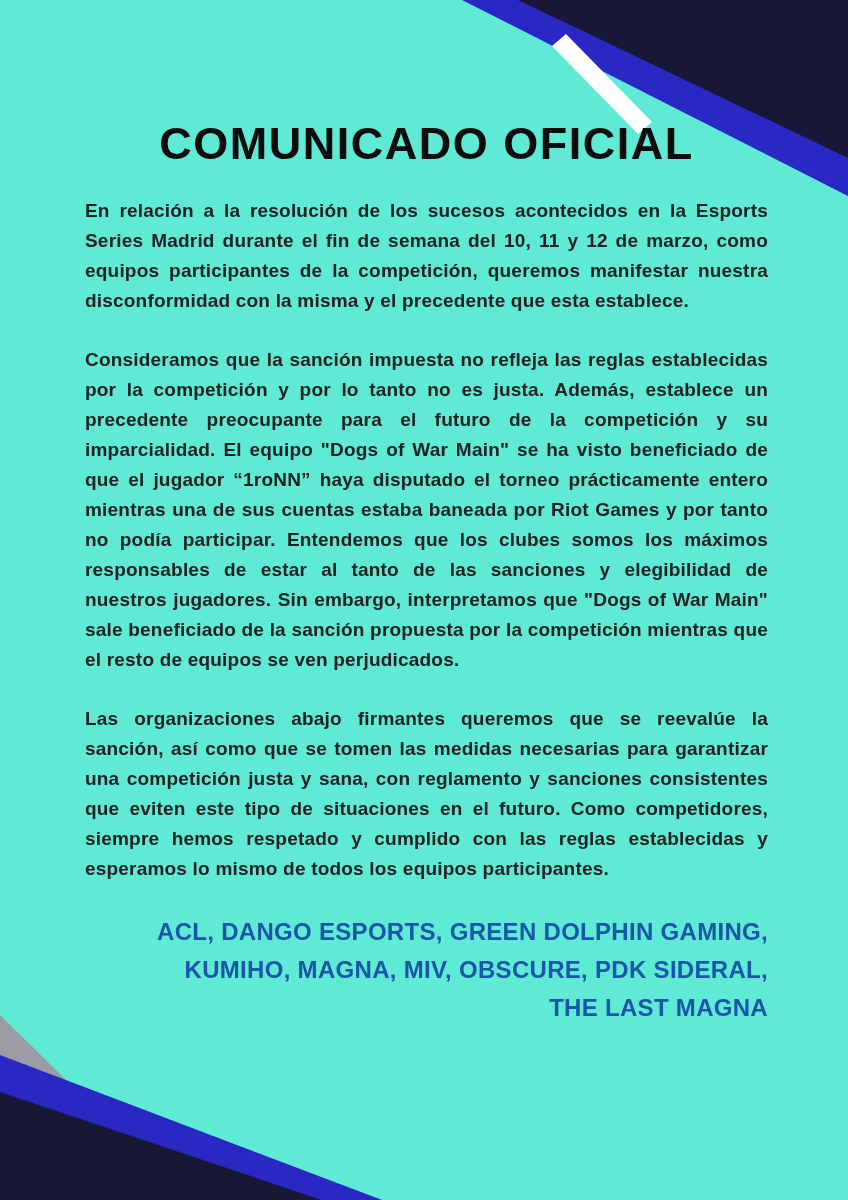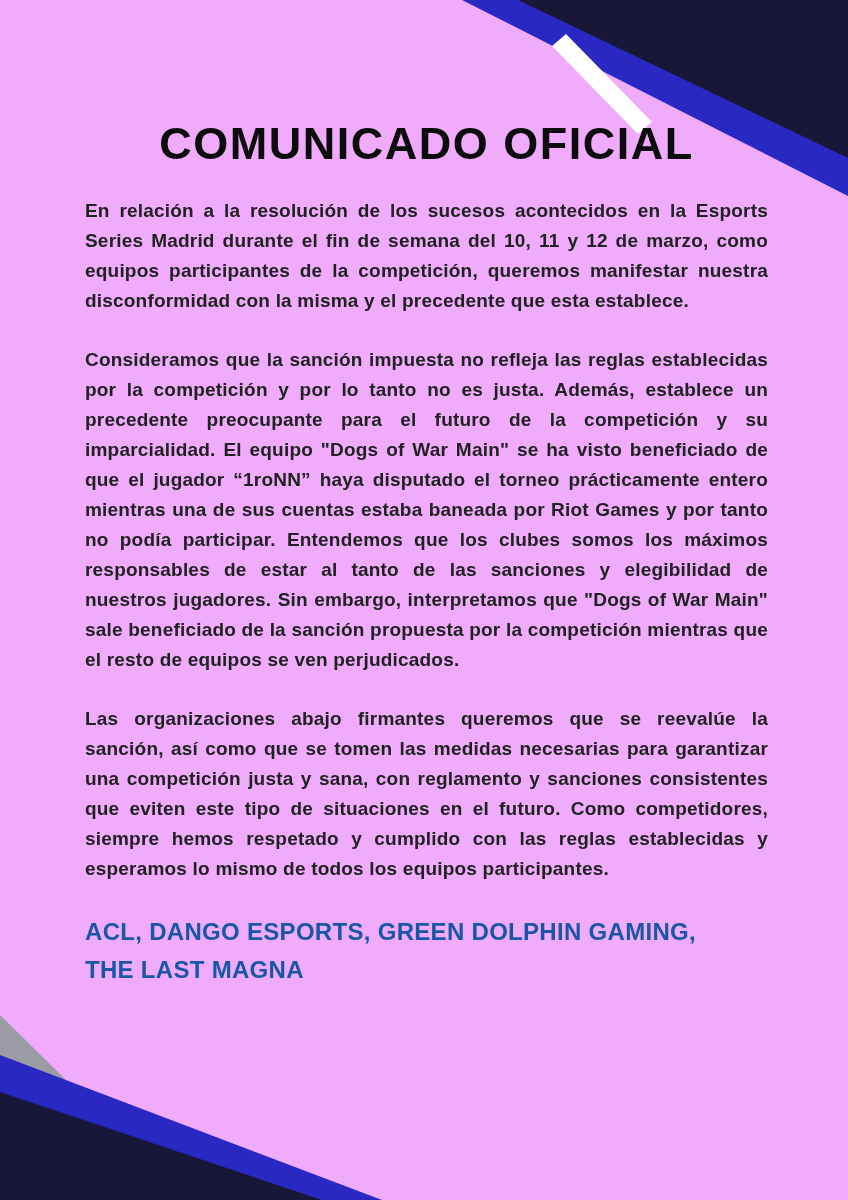--- a/index.html
+++ b/index.html
@@ -4,21 +4,21 @@
 <style>
   html, body {
     margin: 0;
     padding: 0;
     background: #ffffff;
   }
   .page {
     position: relative;
     width: 848px;
     height: 1200px;
-    background: #f0abfc;
+    background: #5eead4;
     overflow: hidden;
     font-family: "Liberation Sans", sans-serif;
   }
   .deco {
     position: absolute;
     top: 0;
     left: 0;
     width: 848px;
     height: 1200px;
     pointer-events: none;
@@ -47,21 +47,21 @@
     letter-spacing: 0.2px;
   }
   .closing {
     margin: 6px 0 10px 0;
     font-size: 19px;
     line-height: 30px;
     font-weight: 700;
     color: #212121;
   }
   .signatures {
-    text-align: left;
+    text-align: right;
     font-size: 24px;
     line-height: 38px;
     font-weight: 800;
     color: #1a56a7;
     letter-spacing: 0.3px;
   }
 </style>
 </head>
 <body>
 
@@ -81,17 +81,18 @@
   <main class="content">
     <h1 class="title">COMUNICADO OFICIAL</h1>
 
     <p class="para">En relación a la resolución de los sucesos acontecidos en la Esports Series Madrid durante el fin de semana del 10, 11 y 12 de marzo, como equipos participantes de la competición, queremos manifestar nuestra disconformidad con la misma y el precedente que esta establece.</p>
     <p class="para">Consideramos que la sanción impuesta no refleja las reglas establecidas por la competición y por lo tanto no es justa. Además, establece un precedente preocupante para el futuro de la competición y su imparcialidad. El equipo "Dogs of War Main" se ha visto beneficiado de que el jugador “1roNN” haya disputado el torneo prácticamente entero mientras una de sus cuentas estaba baneada por Riot Games y por tanto no podía participar. Entendemos que los clubes somos los máximos responsables de estar al tanto de las sanciones y elegibilidad de nuestros jugadores. Sin embargo, interpretamos que "Dogs of War Main" sale beneficiado de la sanción propuesta por la competición mientras que el resto de equipos se ven perjudicados.</p>
     <p class="para">Las organizaciones abajo firmantes queremos que se reevalúe la sanción, así como que se tomen las medidas necesarias para garantizar una competición justa y sana, con reglamento y sanciones consistentes que eviten este tipo de situaciones en el futuro. Como competidores, siempre hemos respetado y cumplido con las reglas establecidas y esperamos lo mismo de todos los equipos participantes.</p>
 
 
     <div class="signatures">
       <div>ACL, DANGO ESPORTS, GREEN DOLPHIN GAMING,</div>
+      <div>KUMIHO,  MAGNA, MIV, OBSCURE, PDK SIDERAL,</div>
       <div>THE LAST MAGNA</div>
     </div>
   </main>
 
 </div>
 
 </body></html>

